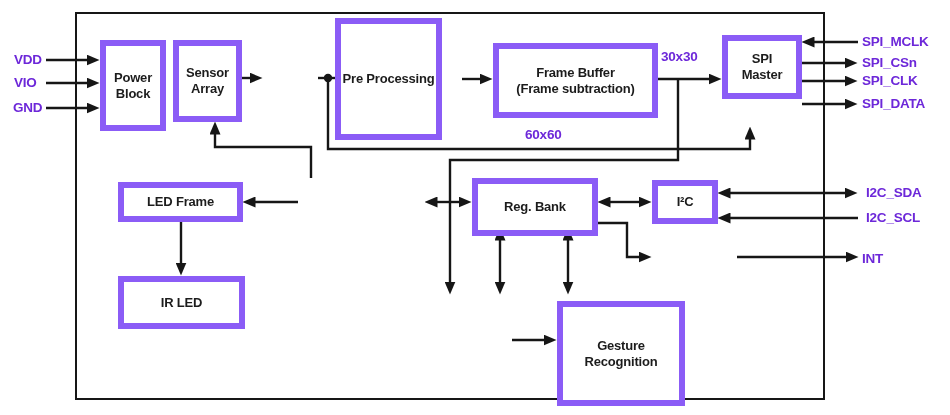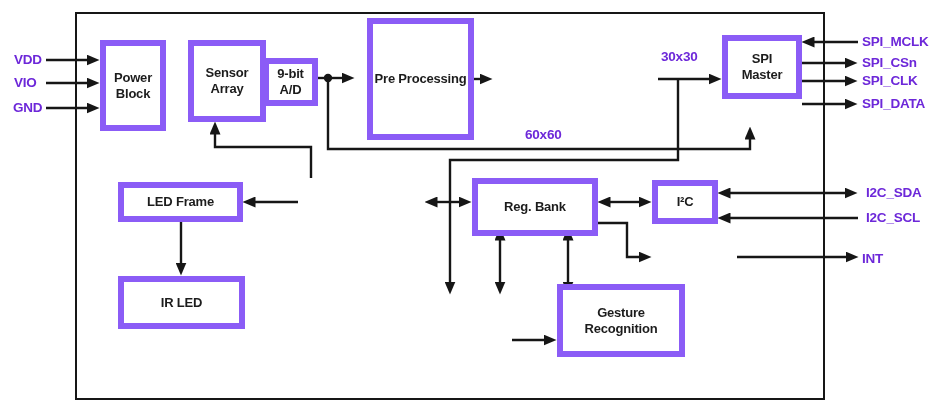--- a/index.html
+++ b/index.html
@@ -64,32 +64,32 @@
       <path d="M802,81 H846" marker-end="url(#arrE)"></path>
       <path d="M802,104 H846" marker-end="url(#arrE)"></path>
       <path d="M729,193 H846" marker-start="url(#arrS)" marker-end="url(#arrE)"></path>
       <path d="M858,218 H729" marker-end="url(#arrE)"></path>
       <circle cx="328" cy="78" r="4.2" fill="#161616" stroke="none"></circle>
     </g>
   </svg>
 
   <div class="box" style="left:100px;top:40px;width:66px;height:91px">Power
 Block</div>
-  <div class="box" style="left:188px;top:40px;width:78px;height:82px">Sensor
+  <div class="box" style="left:173px;top:40px;width:69px;height:82px">Sensor
 Array</div>
-  <div class="box" style="left:263px;top:58px;width:55px;height:48px">9-bit
-A/D</div>
-  <div class="box" style="left:367px;top:18px;width:107px;height:122px">Pre Processing</div>
+  <div class="box" style="left:335px;top:18px;width:107px;height:122px">Pre Processing</div>
+  <div class="box" style="left:493px;top:43px;width:165px;height:75px">Frame Buffer
+(Frame subtraction)</div>
   <div class="box" style="left:722px;top:35px;width:80px;height:64px">SPI
 Master</div>
   <div class="box" style="left:118px;top:182px;width:125px;height:40px">LED Frame</div>
   <div class="box" style="left:472px;top:178px;width:126px;height:58px">Reg. Bank</div>
   <div class="box" style="left:652px;top:180px;width:66px;height:44px">I²C</div>
   <div class="box" style="left:118px;top:276px;width:127px;height:53px">IR LED</div>
-  <div class="box" style="left:557px;top:284px;width:128px;height:73px">Gesture
+  <div class="box" style="left:557px;top:301px;width:128px;height:105px">Gesture
 Recognition</div>
 
   <div class="pin" style="left:14px;top:52px">VDD</div>
   <div class="pin" style="left:14px;top:75px">VIO</div>
   <div class="pin" style="left:13px;top:100px">GND</div>
 
   <div class="pin" style="left:862px;top:34px">SPI_MCLK</div>
   <div class="pin" style="left:862px;top:55px">SPI_CSn</div>
   <div class="pin" style="left:862px;top:73px">SPI_CLK</div>
   <div class="pin" style="left:862px;top:96px">SPI_DATA</div>

